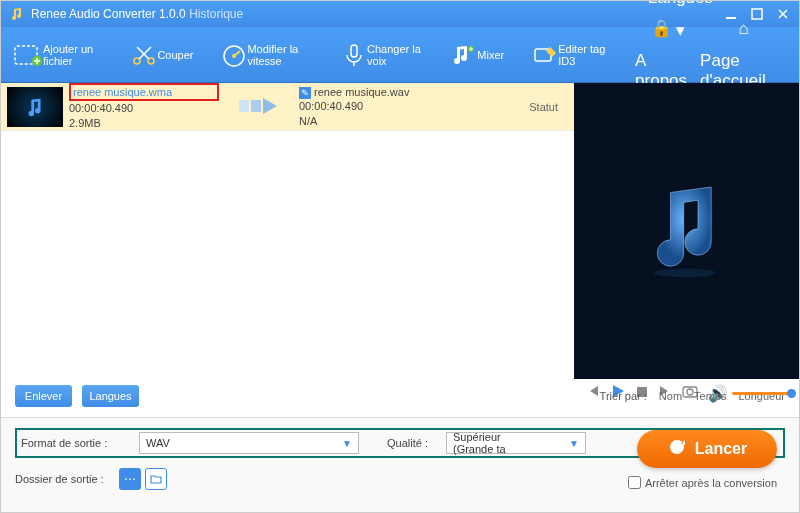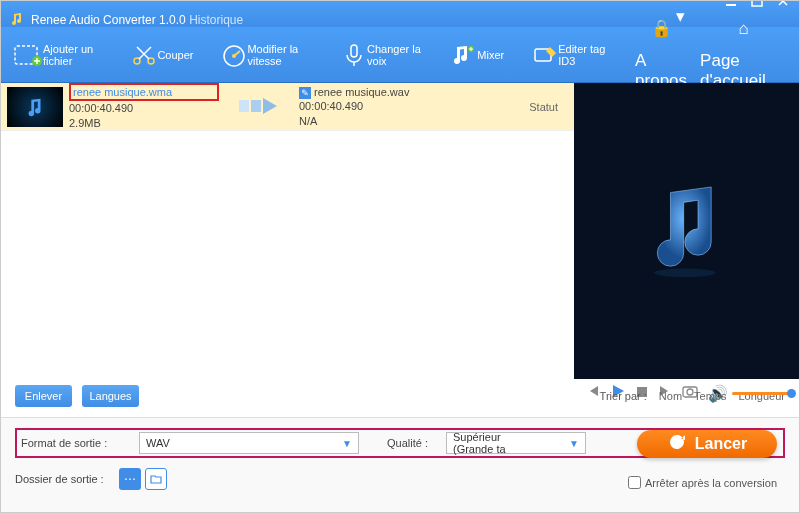--- a/index.html
+++ b/index.html
@@ -1,18 +1,18 @@
 <!DOCTYPE html>
 <html><head>
 <meta charset="utf-8">
 <style>
 * { box-sizing: border-box; margin: 0; padding: 0; font-family: "Segoe UI", Arial, sans-serif; }
 body { width: 800px; height: 513px; background: #fff; overflow: hidden; border: 1px solid #ccc; }
 
-.titlebar { height: 26px; background: linear-gradient(#4b9ef7,#3f8de6); display: flex; align-items: flex-end; padding: 0 8px; color: #fff; font-size: 12px; }
+.titlebar { height: 26px; background: linear-gradient(#4b9ef7,#3f8de6); display: flex; align-items: center; padding: 0 8px; color: #fff; font-size: 12px; }
 .titlebar .app-icon { width: 16px; height: 16px; margin-right: 6px; }
 .titlebar .right { margin-left: auto; display: flex; align-items: center; gap: 10px; }
 .win-btn { width: 16px; height: 16px; display: flex; align-items: center; justify-content: center; cursor: pointer; }
 
 .toolbar { height: 56px; background: linear-gradient(#4b9ef7,#3f8de6); display: flex; align-items: center; padding: 0 12px; color: #fff; font-size: 11px; border-bottom: 1px solid #2a6fc0;}
 .tool { display: flex; flex-direction: row; align-items: center; justify-content: flex-start; margin-right: 28px; cursor: pointer; }
 .tool .ticon { height: 28px; display: flex; align-items: center; justify-content: center; }
 .toolbar .right { margin-left: auto; display: flex; gap: 12px; align-items: center; }
 .rlink { display: flex; align-items: center; gap: 12px; cursor: pointer; font-size: 17px; flex-direction: column; }
 
@@ -33,23 +33,23 @@
 .sortopt { margin-left: 12px; color: #666; cursor: pointer; }
 
 .playerbar { width: 225px; float: right; margin-top: -34px; display: flex; align-items: center; gap: 10px; padding: 0 12px; color: #888; }
 .pbtn { cursor: pointer; }
 
 .bottom { clear: both; border-top: 1px solid #ddd; padding: 10px 14px 6px 14px; background: #f9f9f9; height: 112px; position: relative;}
 .formrow { display: flex; align-items: center; font-size: 11px; color: #444; margin-bottom: 10px; }
 .formrow label { width: 100px; }
 .sel { border: 1px solid #bbb; background: #fff; height: 22px; display: flex; align-items: center; justify-content: space-between; padding: 0 6px; font-size: 11px; color: #333; cursor: pointer; gap: 28px; }
 .caret { color: #3f8de6; font-size: 10px; }
-.redwrap { border: 2px solid #be185d; padding: 2px 4px; display: flex; align-items: center; flex: 1; gap: 18px; }
-
-.launch { position: absolute; right: 22px; top: 12px; width: 140px; height: 28px; background: linear-gradient(#ff8a1f,#f06a00); border-radius: 19px; color: #fff; display: flex; align-items: center; justify-content: center; gap: 8px; font-size: 16px; font-weight: bold; cursor: pointer; box-shadow: 0 2px 4px rgba(0,0,0,.2);}
+.redwrap { border: 2px solid #0f766e; padding: 2px 4px; display: flex; align-items: center; flex: 1; gap: 18px; }
+
+.launch { position: absolute; right: 22px; top: 12px; width: 140px; height: 38px; background: linear-gradient(#ff8a1f,#f06a00); border-radius: 19px; color: #fff; display: flex; align-items: center; justify-content: center; gap: 8px; font-size: 16px; font-weight: bold; cursor: pointer; box-shadow: 0 2px 4px rgba(0,0,0,.2);}
 .stopchk { position: absolute; right: 22px; top: 58px; font-size: 11px; color: #555; display: flex; align-items: center; gap: 4px;}
 
 .iconbtn { width: 22px; height: 22px; background: #3f8de6; border-radius: 3px; display: inline-flex; align-items: center; justify-content: center; color: #fff; margin-left: 4px; cursor: pointer; font-size: 12px;}
 .iconbtn.out { background: #fff; border: 1px solid #3f8de6; color: #3f8de6;}
 
 .vol { display: flex; align-items: center; gap: 4px; }
 .voltrack { width: 60px; height: 3px; background: #ff8a1f; position: relative; border-radius: 2px;}
 .voltrack::after { content:""; position:absolute; right:-4px; top:-3px; width:9px; height:9px; border-radius:50%; background:#3f8de6;}
 </style>
 </head>

